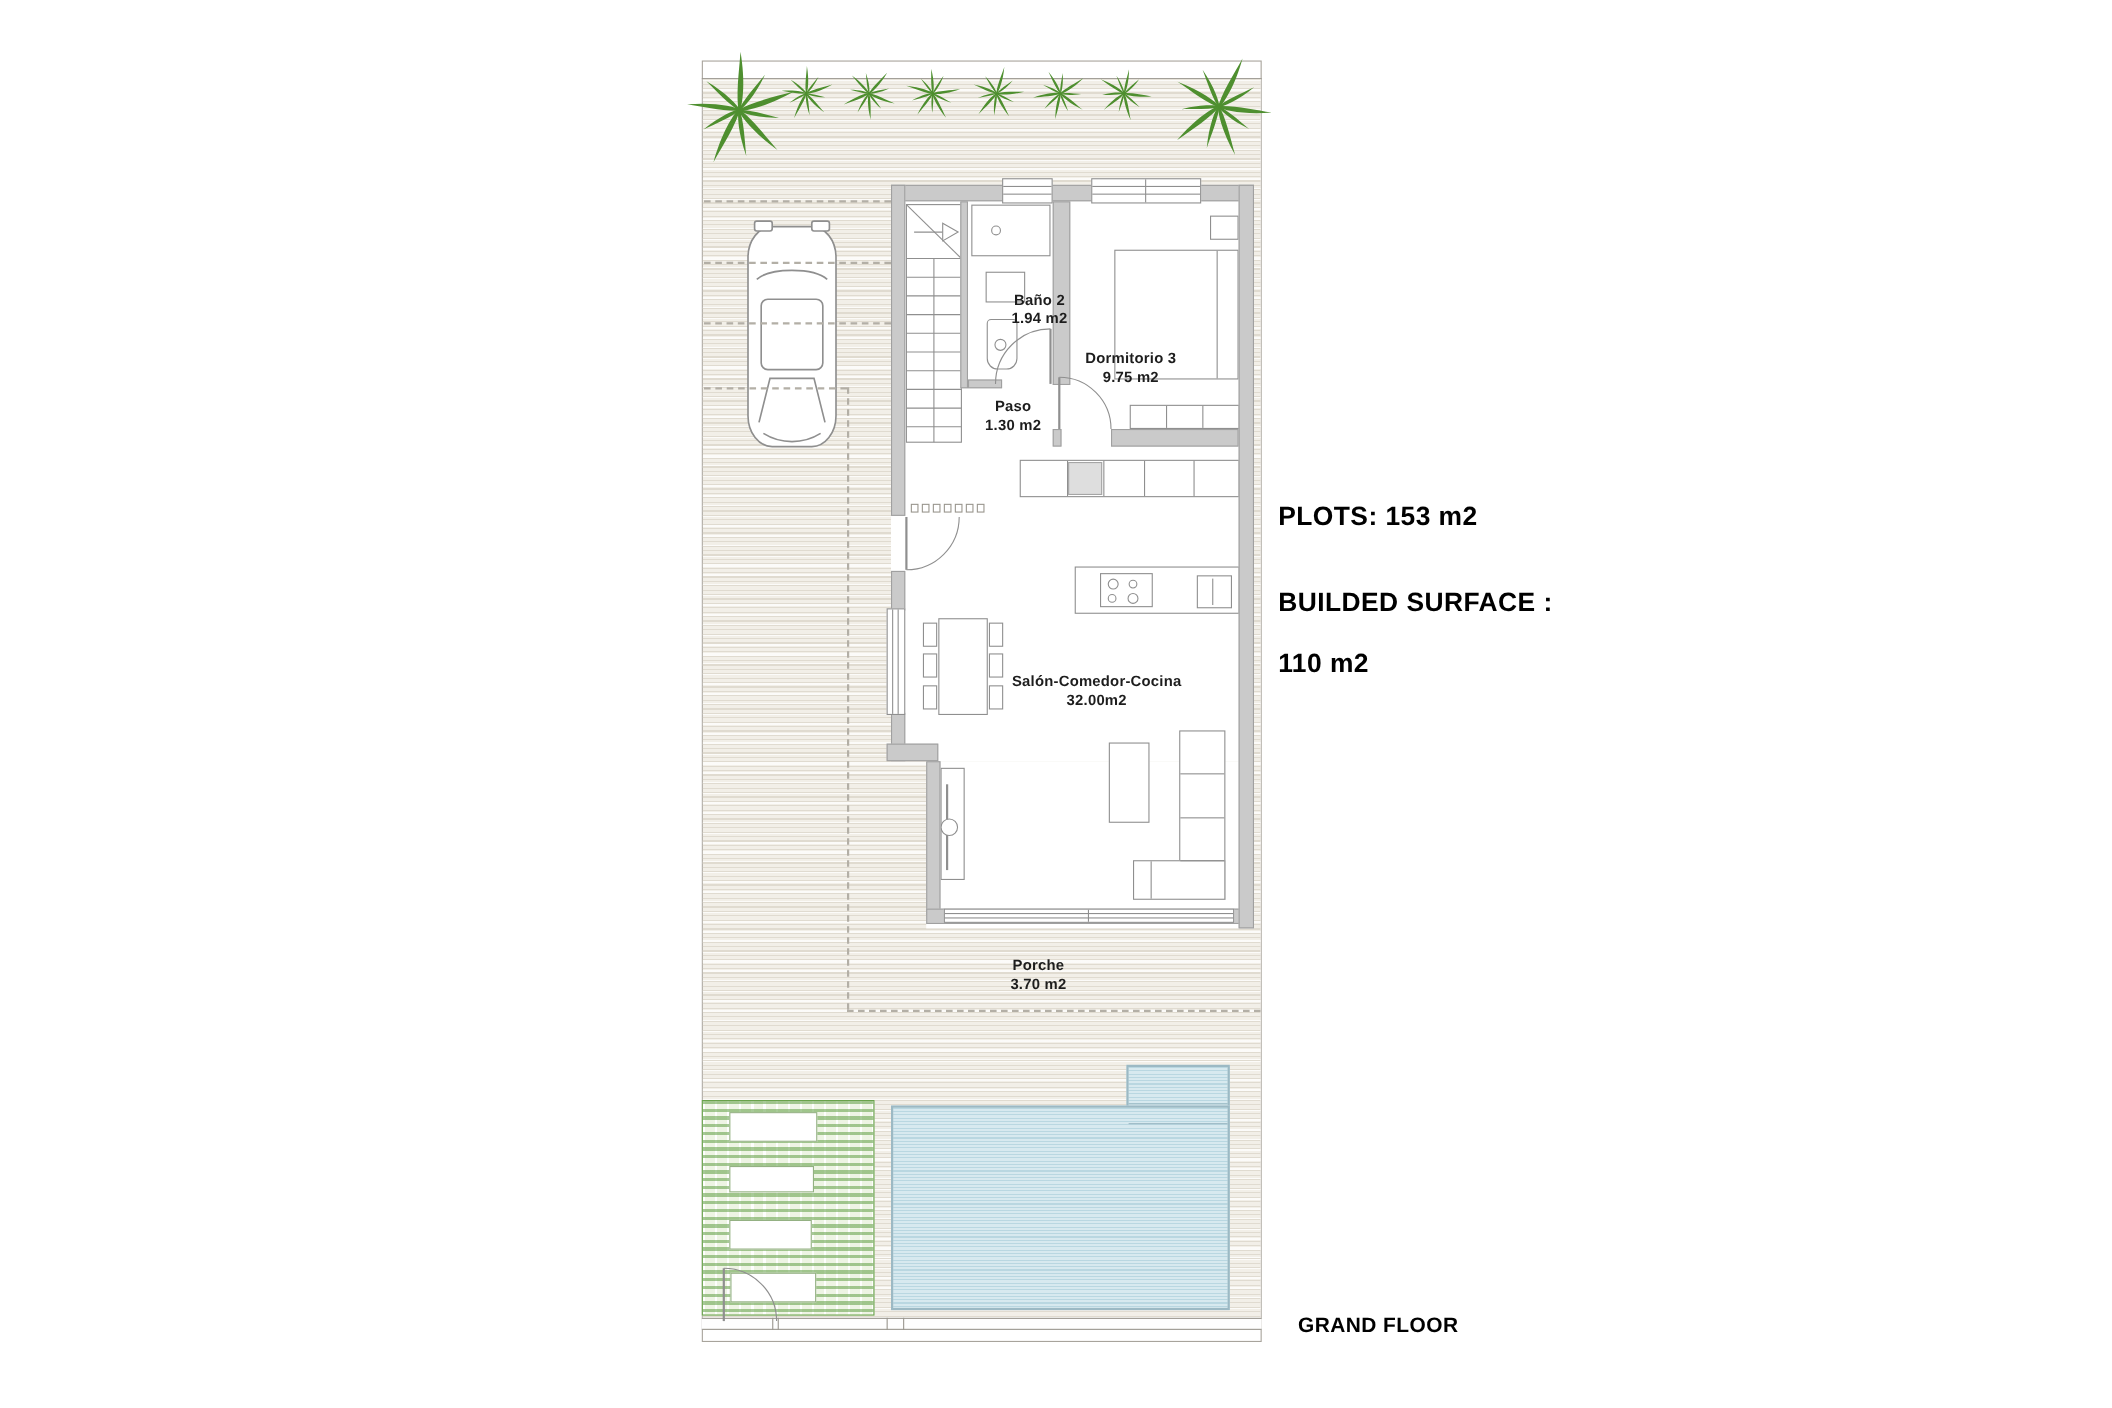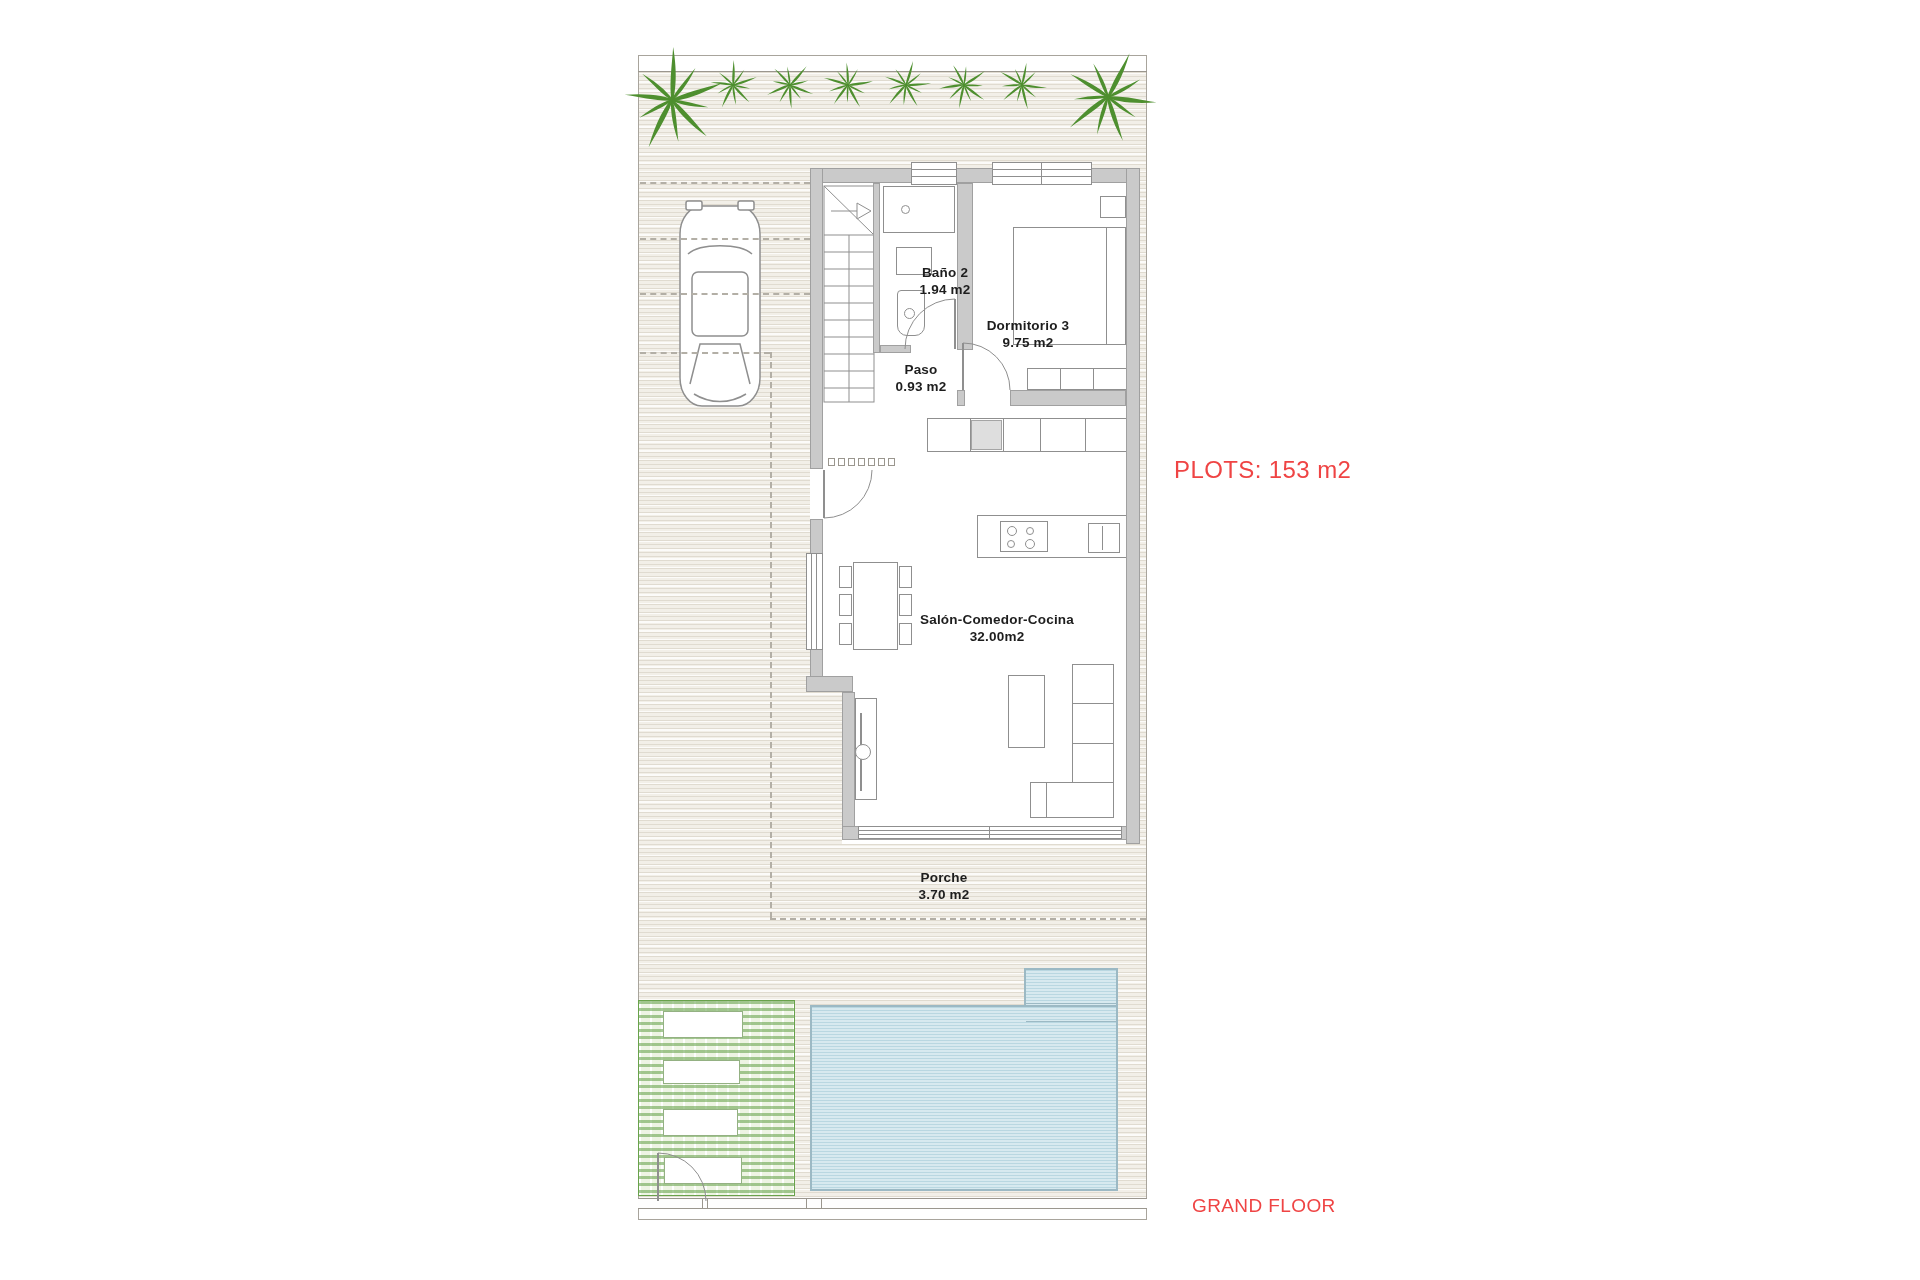--- a/index.html
+++ b/index.html
@@ -38,22 +38,22 @@
   .steps-line{background:var(--pool-edge);z-index:3;}
   .deck{left:638px;top:1000px;width:157px;height:196px;border:1px solid #69a24b;z-index:2;
     background:
       repeating-linear-gradient(180deg, rgba(95,158,67,.55) 0 3px, transparent 3px 7px),
       repeating-linear-gradient(90deg, rgba(255,255,255,.95) 0 2px, transparent 2px 11px),
       #eef4e4;}
   .sunbed{background:#fff;border:1px solid #94b183;z-index:3;}
   
   .rlabel{transform:translateX(-50%);text-align:center;font-size:13.5px;font-weight:600;
     line-height:17px;color:var(--text);z-index:10;letter-spacing:.2px;white-space:nowrap;}
-  .bigtext{font-size:24px;font-weight:400;color:#ef4444;letter-spacing:.4px;z-index:10;
-    line-height:28px;white-space:pre-line;margin-left:12px;}
+  .bigtext{font-size:24px;font-weight:700;color:#000000;letter-spacing:.4px;z-index:10;
+    line-height:28px;white-space:pre-line;}
   .floor-title{font-size:19px;z-index:10;}
   .palm{z-index:9;}
 </style>
 </head>
 <body>
 
 <div class="canvas">
 
   <svg width="0" height="0" style="position:absolute">
     <defs>
@@ -255,27 +255,31 @@
   <div class="abs rlabel" style="left:945px;top:264px">
     <div>Baño 2</div>
     <div>1.94 m2</div>
   </div>
   <div class="abs rlabel" style="left:1028px;top:317px">
     <div>Dormitorio 3</div>
     <div>9.75 m2</div>
   </div>
   <div class="abs rlabel" style="left:921px;top:361px">
     <div>Paso</div>
-    <div>0.93 m2</div>
+    <div>1.30 m2</div>
   </div>
   <div class="abs rlabel" style="left:997px;top:611px">
     <div>Salón-Comedor-Cocina</div>
     <div>32.00m2</div>
   </div>
   <div class="abs rlabel" style="left:944px;top:869px">
     <div>Porche</div>
     <div>3.70 m2</div>
   </div>
 
   <div class="abs bigtext" style="left:1162px;top:456px">PLOTS: 153 m2</div>
+  <div class="abs bigtext" style="left:1162px;top:506px">
+    <div>BUILDED SURFACE :</div>
+    <div>110 m2</div>
+  </div>
   <div class="abs bigtext floor-title" style="left:1180px;top:1192px">GRAND FLOOR</div>
 
 </div>
 
 </body></html>

